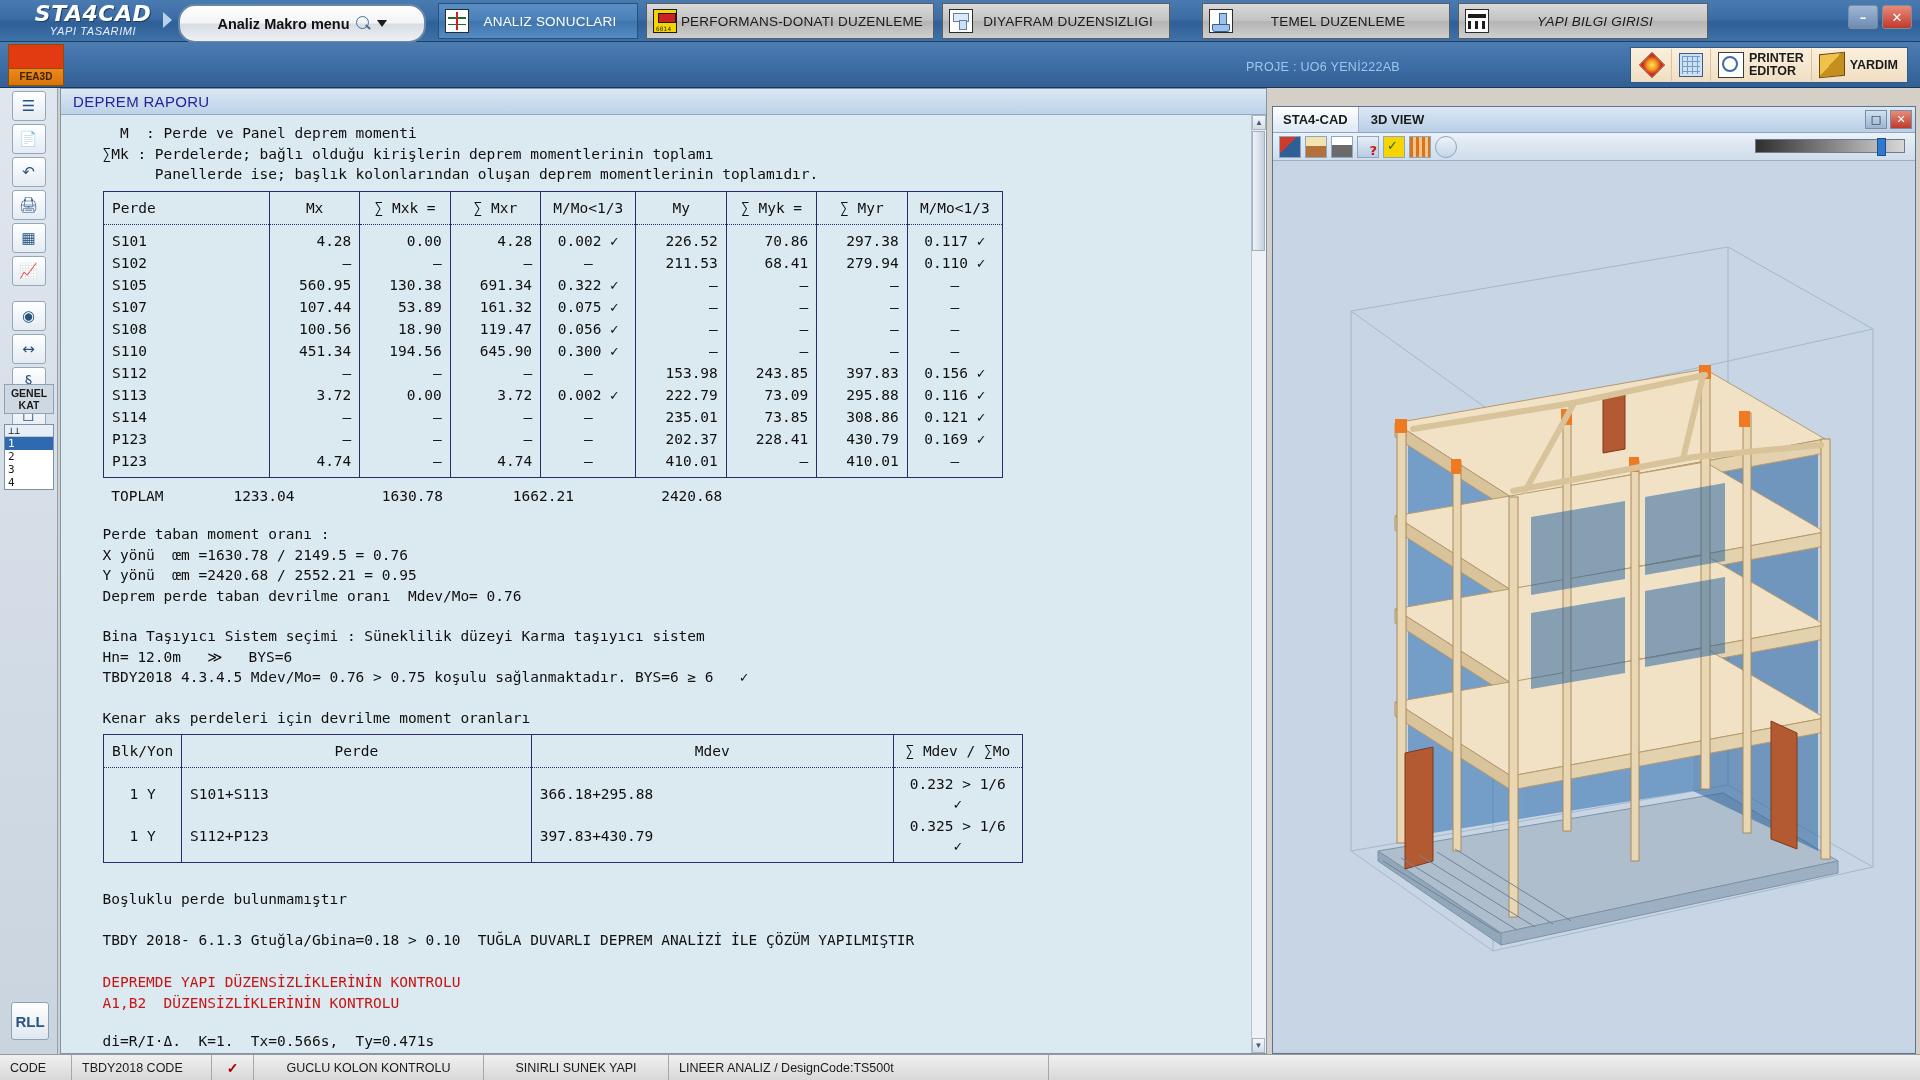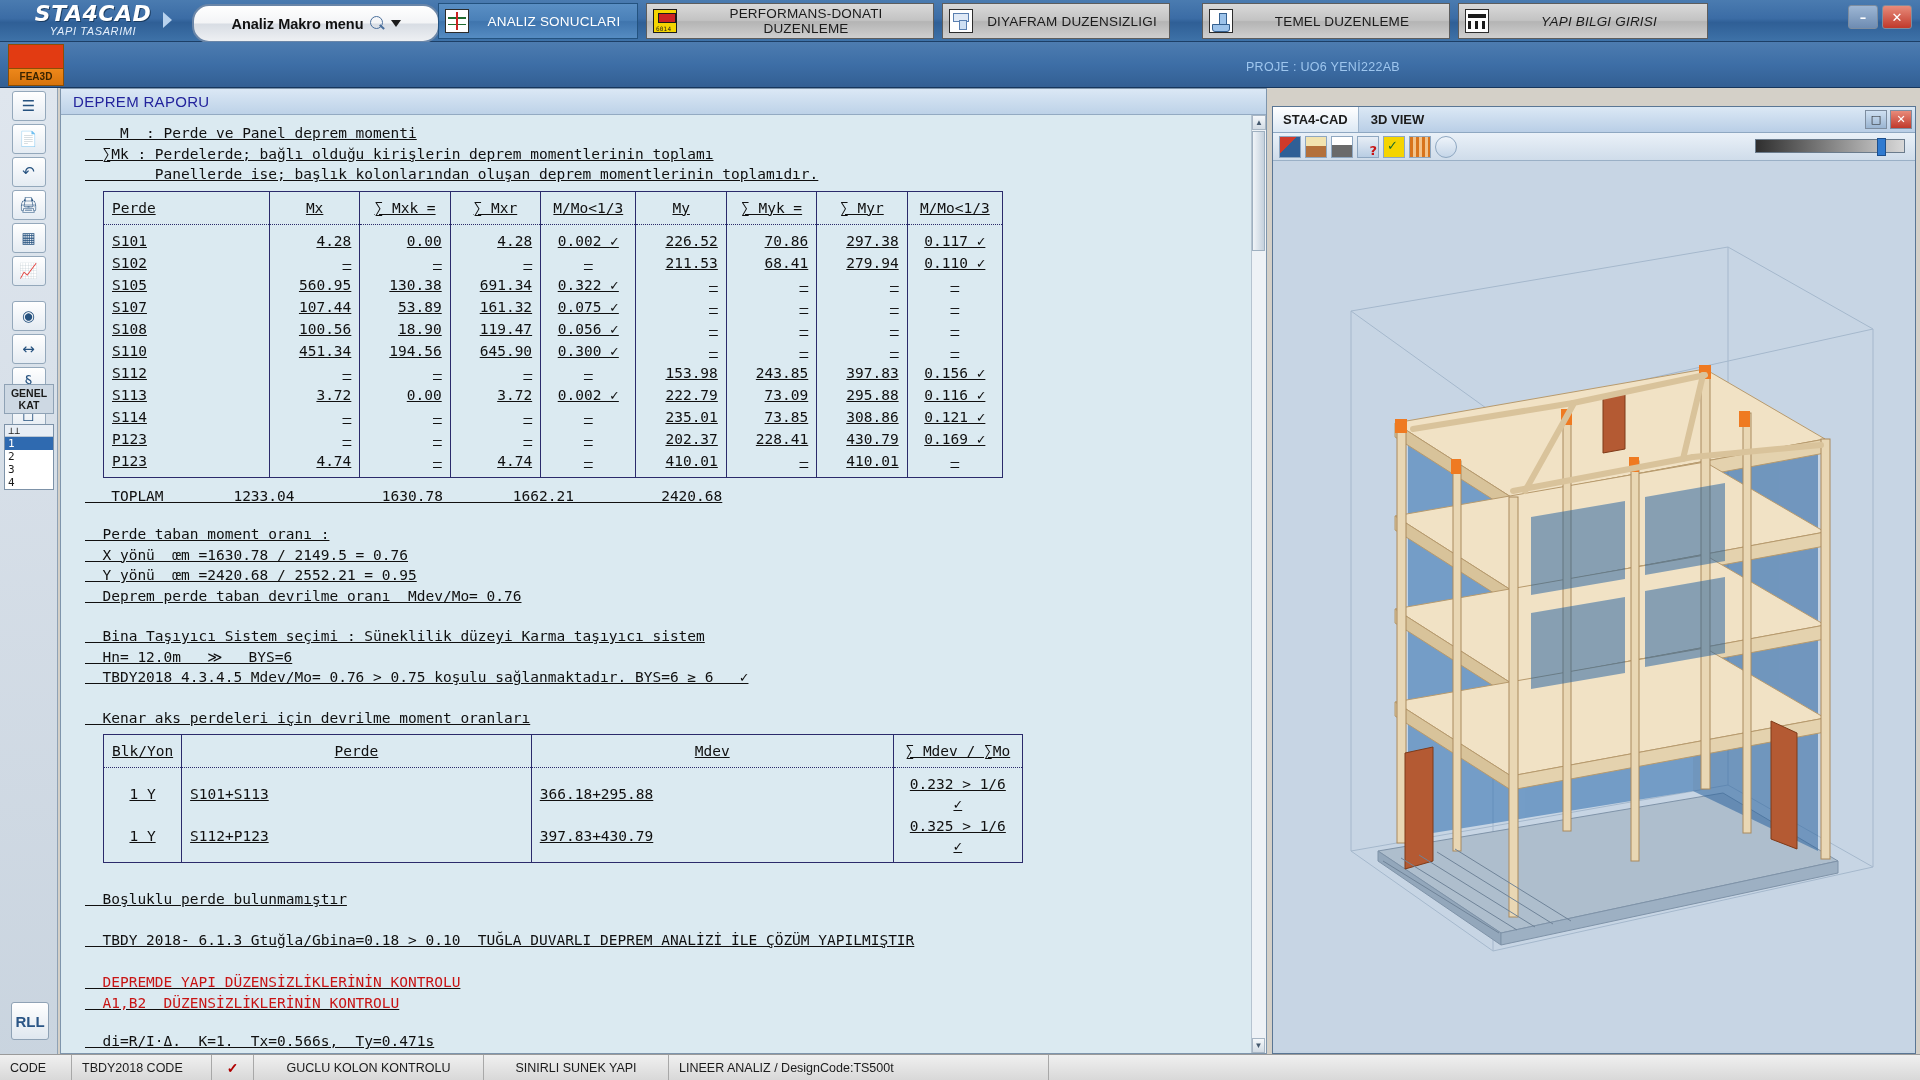--- a/index.html
+++ b/index.html
@@ -31,39 +31,39 @@
     display: block; font-style: italic; font-size: 11px; letter-spacing: .6px;
     line-height: 12px; color: #e3eefb;
   }
   #brand-arrow {
     position: absolute; left: 163px; top: 12px;
     width: 0; height: 0; border-left: 9px solid #b8d2ee;
     border-top: 8px solid transparent; border-bottom: 8px solid transparent;
   }
 
   .macro-box {
-    position: absolute; left: 192px; top: 4px; width: 248px; height: 39px;
+    position: absolute; left: 178px; top: 4px; width: 248px; height: 39px;
     border: 2px solid #6a86a8; border-radius: 17px;
     background: linear-gradient(to bottom,#ffffff 0%, #f3f4f6 48%, #d8dde4 52%, #eef0f3 100%);
     display: flex; align-items: center; justify-content: center; gap: 6px;
   }
   .macro-box .mtext { font-size: 14.5px; font-weight: bold; color: #111; }
   .magn { width: 15px; height: 15px; position: relative; }
   .magn::before { content:""; position:absolute; left:0; top:0; width:11px; height:11px;
     border:1.6px solid #4a6f9c; border-radius:50%; }
   .magn::after { content:""; position:absolute; left:9px; top:10px; width:6px; height:1.8px;
     background:#4a6f9c; transform: rotate(42deg); }
   .caret-dn { width:0;height:0;border-left:5px solid transparent;border-right:5px solid transparent;
     border-top:7px solid #1b1b1b; }
 
   .ribbon-tab {
     position: absolute; top: 3px; height: 36px;
     border: 1px solid #5d5d5d;
     background: linear-gradient(to bottom,#d9d9d9 0%, #c3c3c3 48%, #b4b4b4 52%, #cfcfcf 100%);
-    display: flex; align-items: center; gap: 8px; padding: 0 6px;
+    display: flex; align-items: center; gap: 0; padding: 0 6px;
     color: #1b1b1b; font-size: 13.5px; letter-spacing: .2px;
   }
   .ribbon-tab .tlabel { flex: 1; text-align: center; font-weight: 500; }
   .ribbon-tab.active {
     background: linear-gradient(to bottom,#5a8fc4 0%, #4a80b8 48%, #3f74ad 52%, #558cc2 100%);
     color: #ffffff; border-color: #23527f;
   }
 
   .ticon { width: 24px; height: 24px; flex: 0 0 24px; position: relative; }
 
@@ -185,21 +185,21 @@
     border-bottom: 1px solid #93aac2;
     display:flex; align-items:center; padding-left: 12px;
     color: #23239c; font-size: 15px; letter-spacing: .3px;
   }
   #report-body {
     position: relative; height: 938px; overflow: hidden;
     background: #dbeaf1;
     font-family: "DejaVu Sans Mono", monospace;
     font-size: 14.5px; color: #101010; line-height: 20.5px;
   }
-  #report-scroll { padding: 8px 0 0 24px; text-decoration: underline; }
+  #report-scroll { padding: 8px 0 0 24px; }
 
   pre.rtxt { font-family: "DejaVu Sans Mono", monospace; font-size: 14.5px;
     line-height: 20.5px; color:#101010; white-space: pre; margin: 0; }
   pre.rtxt.red { color:#c81414; }
 
   table.rep {
     border-collapse: collapse; font-family: "DejaVu Sans Mono", monospace;
     font-size: 14.5px; color: #101010; margin: 6px 0 0 0;
     border: 1px solid #2b2b6b;
   }
@@ -363,20 +363,39 @@
     </div>
   </div>
 
   <div id="secondbar">
 
     <div id="fea3d">
       <span class="fbox"></span>
       <span class="flab">FEA3D</span>
     </div>
 
+    <div id="rtools">
+      <div class="rtool">
+        <span class="ic-diamond"></span>
+      </div>
+      <div class="rtool">
+        <span class="ic-cube3d"></span>
+      </div>
+      <div class="rtool">
+        <span class="ic-printer"></span>
+        <span style="display:flex;flex-direction:column;">
+          <span class="lbl">PRINTER</span>
+          <span class="lbl">EDITOR</span>
+        </span>
+      </div>
+      <div class="rtool">
+        <span class="ic-book"></span>
+        <span class="lbl">YARDIM</span>
+      </div>
+    </div>
   </div>
 
   <div id="projetext">PROJE : UO6 YENİ222AB</div>
 
   <div id="rail">
     <div class="rail-ic">☰</div>
     <div class="rail-ic">📄</div>
     <div class="rail-ic">↶</div>
     <div class="rail-ic">🖨</div>
     <div class="rail-ic">▦</div>

